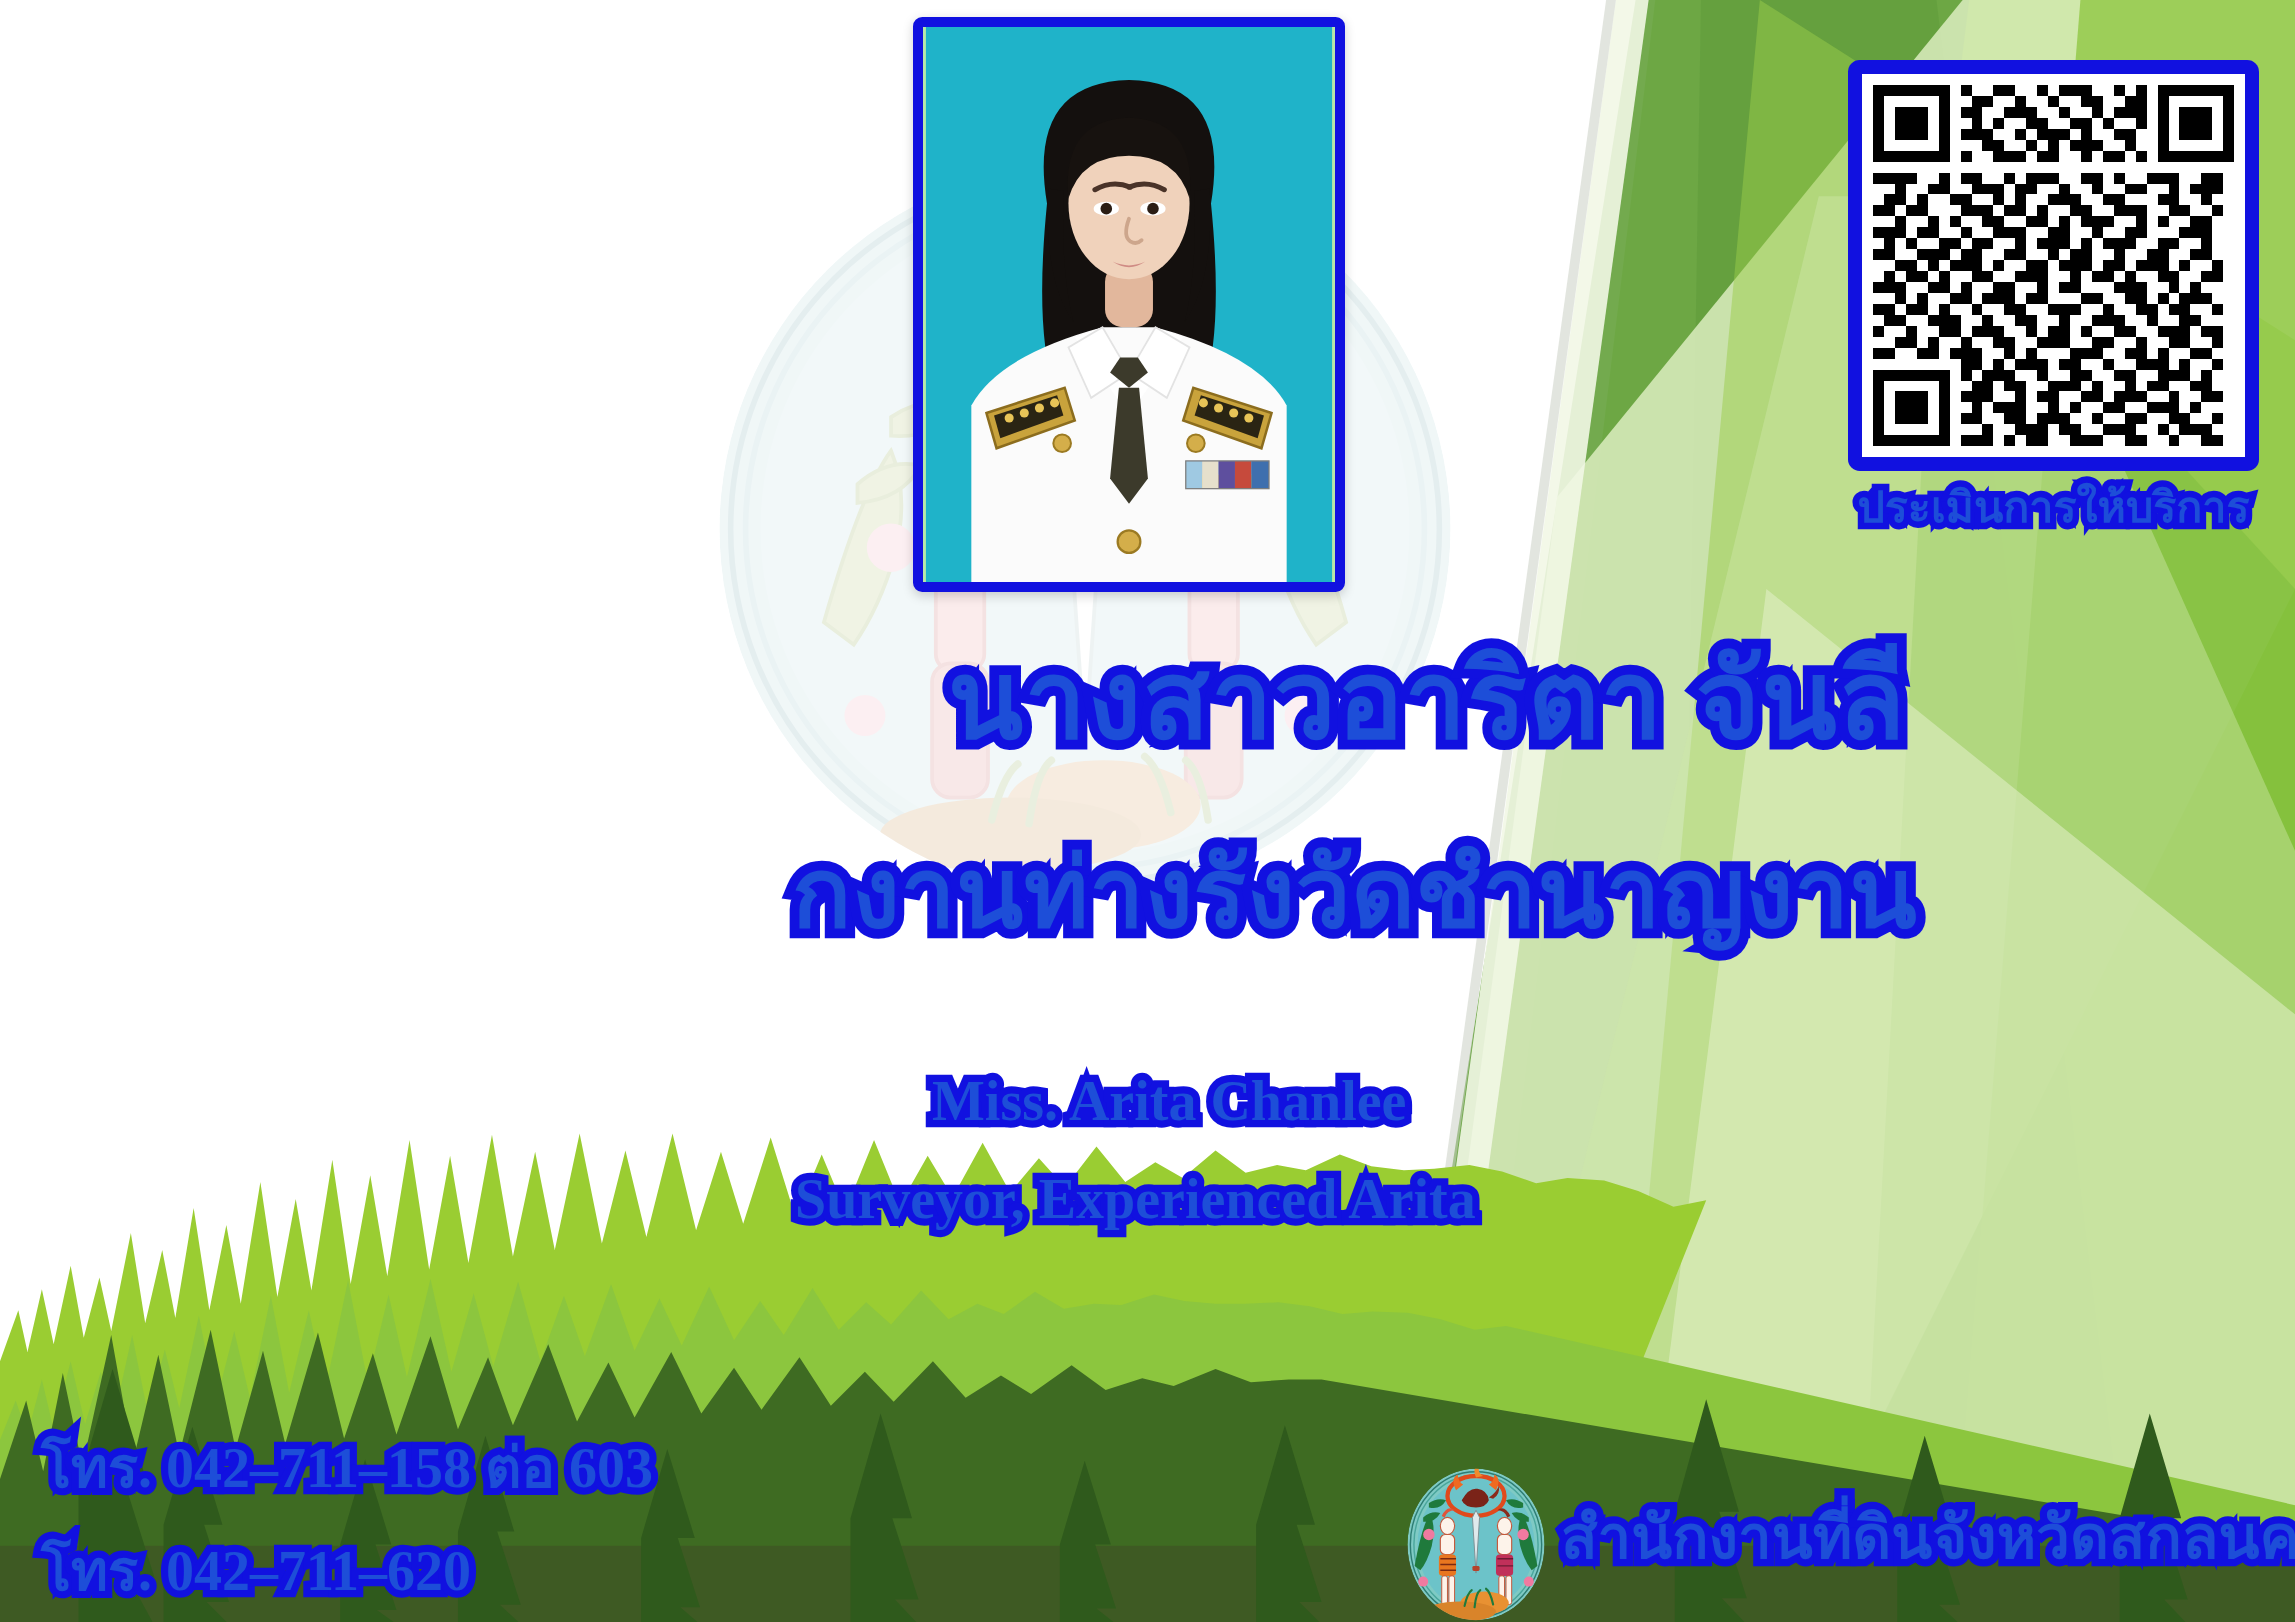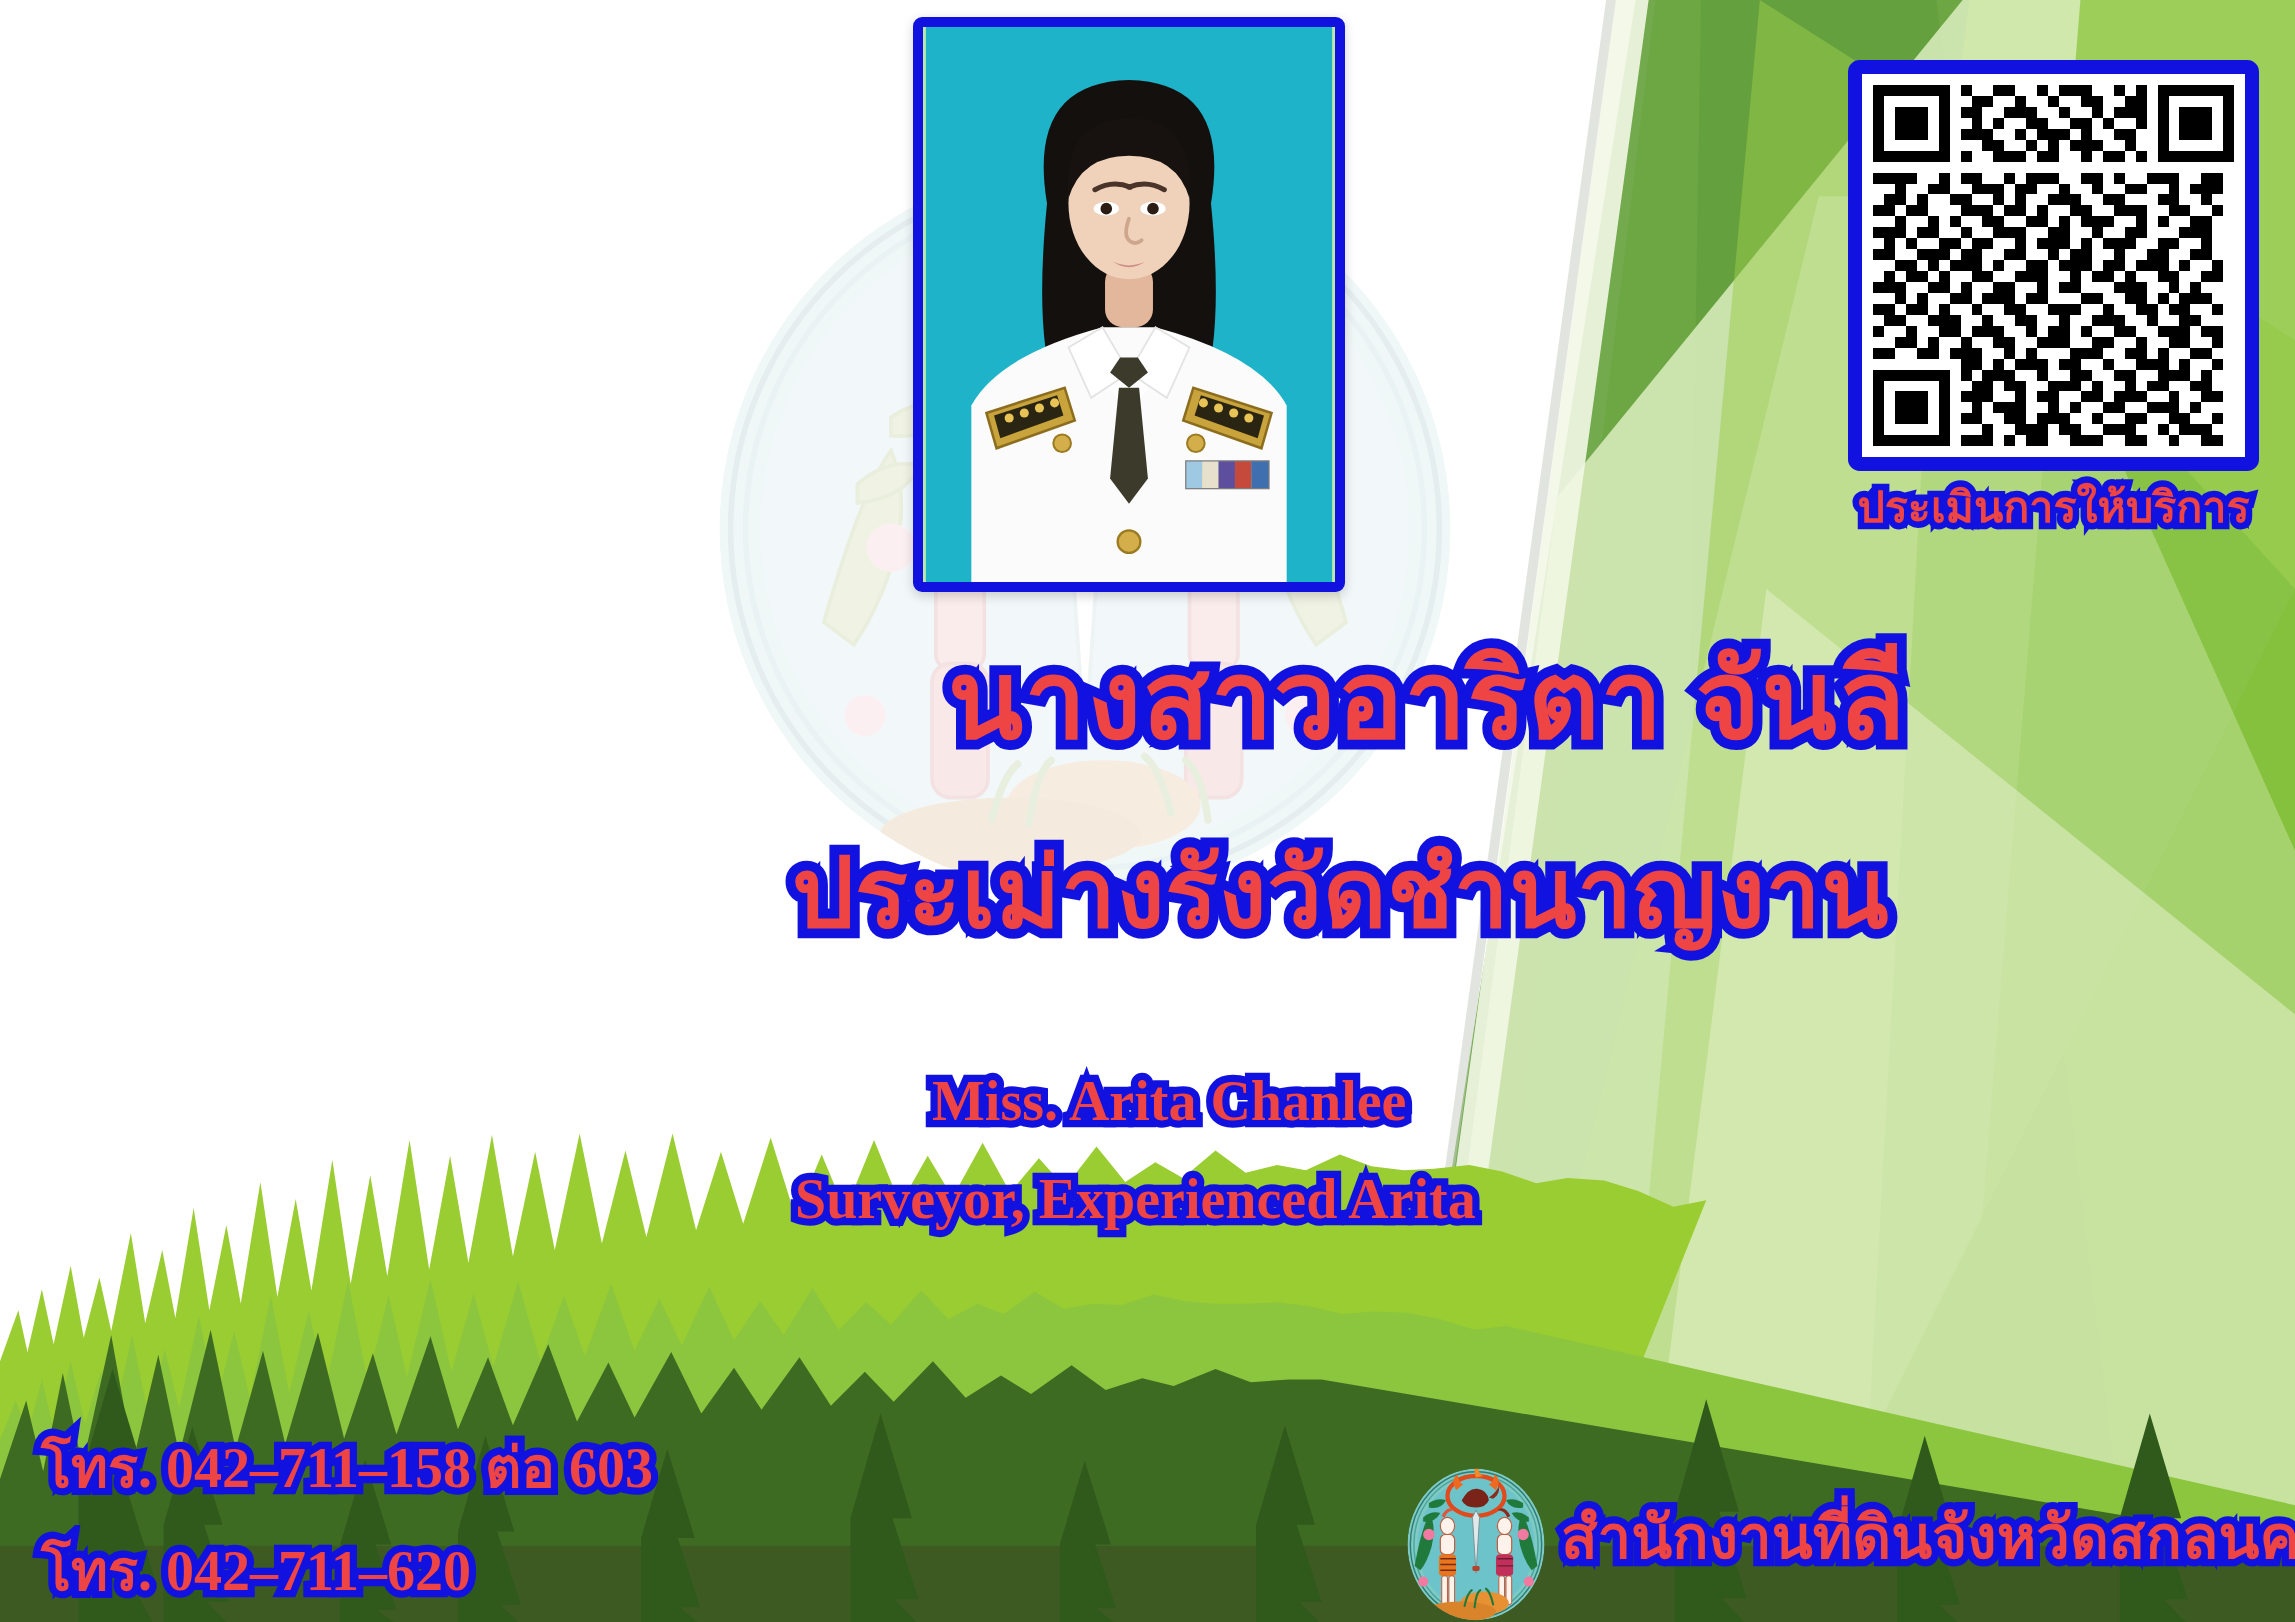--- a/index.html
+++ b/index.html
@@ -27,21 +27,21 @@
 
   
   .qr-frame {
     position:absolute; left:1848px; top:60px; width:411px; height:411px;
     background:#1111e0; border-radius:11.8px; padding:14.4px;
   }
   .qr-inner { width:100%; height:100%; background:#fff; padding:10.5px; }
   .qr-inner svg { display:block; width:100%; height:100%; }
 
   
-  .ot { position:absolute; white-space:nowrap; color:#ef4444; font-weight:700; line-height:1; }
+  .ot { position:absolute; white-space:nowrap; color:#1d4ed8; font-weight:700; line-height:1; }
 
   .th-name {
     left:50%; transform:translateX(-50%);
     font-size:110px; letter-spacing:1.3px;
     -webkit-text-stroke:19.6px #1111e0; paint-order:stroke fill;
     font-family:"Liberation Sans","DejaVu Sans",sans-serif;
   }
   .th-pos {
     left:50%; transform:translateX(-50%);
     font-size:98px; letter-spacing:0.7px;
@@ -552,21 +552,21 @@
           <rect x="30" y="32" width="2" height="1"></rect>
         </g>
       </svg>
     </div>
   </div>
 
   <span class="ot qr-caption" style="top:486px;">ประเมินการให้บริการ</span>
 
   <span class="ot th-name" style="top:645px; left:948px; transform:none;">นางสาวอาริตา จันลี</span>
 
-  <span class="ot th-pos" style="top:844px; left:792px; transform:none;">ประเม่างรังวัดชำนาญงาน</span>
+  <span class="ot th-pos" style="top:844px; left:792px; transform:none;">กงานท่างรังวัดชำนาญงาน</span>
 
   <span class="ot en-line" style="top:1073px; left:932px; transform:none; font-size:56px;">Miss. Arita Chanlee</span>
 
   <span class="ot en-line" style="top:1171px; left:795px; transform:none; font-size:56px;">Surveyor, Experienced Arita</span>
 
   <span class="ot phone" style="top:1428px;">โทร. 042–711–158 ต่อ 603</span>
   <span class="ot phone" style="top:1531px;">โทร. 042–711–620</span>
 
   <svg class="seal-small" viewBox="0 0 200 220">
     <defs>

